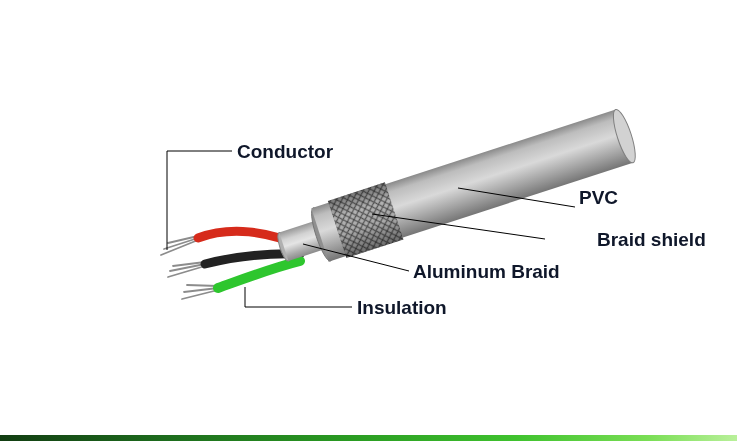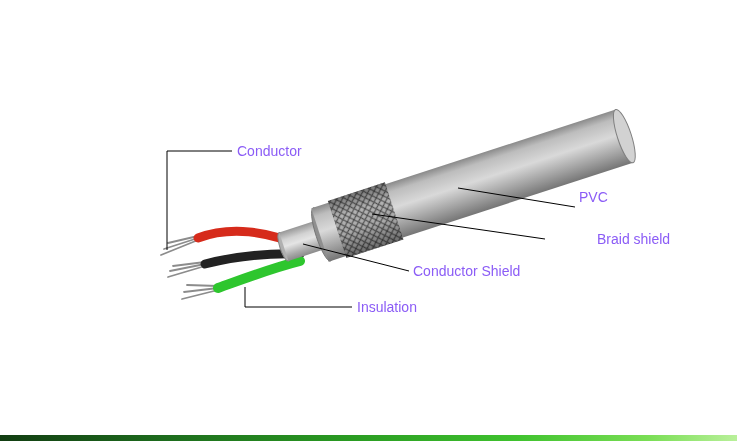--- a/index.html
+++ b/index.html
@@ -15,23 +15,23 @@
     background: #ffffff;
     overflow: hidden;
   }
   #cable-svg {
     position: absolute;
     left: 0;
     top: 0;
   }
   .label {
     position: absolute;
-    font-size: 14px;
-    font-weight: normal;
-    color: #8b5cf6;
+    font-size: 19px;
+    font-weight: bold;
+    color: #0f172a;
     white-space: nowrap;
     line-height: 15px;
     user-select: none;
   }
   #label-conductor  { left: 237px; top: 144px; }
   #label-pvc        { left: 579px; top: 190px; }
   #label-braid      { left: 549px; top: 232px; padding-left: 48px; }
   #label-aluminum   { left: 413px; top: 264px; }
   #label-insulation { left: 357px; top: 300px; }
   #bottom-strip {
@@ -116,17 +116,17 @@
       <path d="M575 207 L458 188"></path>
       <path d="M545 239 L372 214"></path>
       <path d="M409 271 L303 244"></path>
       <path d="M352 307 L245 307 L245 287"></path>
     </g>
   </svg>
 
   <div class="label" id="label-conductor">Conductor</div>
   <div class="label" id="label-pvc">PVC</div>
   <div class="label" id="label-braid">Braid shield</div>
-  <div class="label" id="label-aluminum">Conductor Shield</div>
+  <div class="label" id="label-aluminum">Aluminum Braid</div>
   <div class="label" id="label-insulation">Insulation</div>
 
   <div id="bottom-strip"></div>
 </div>
 
 </body></html>

